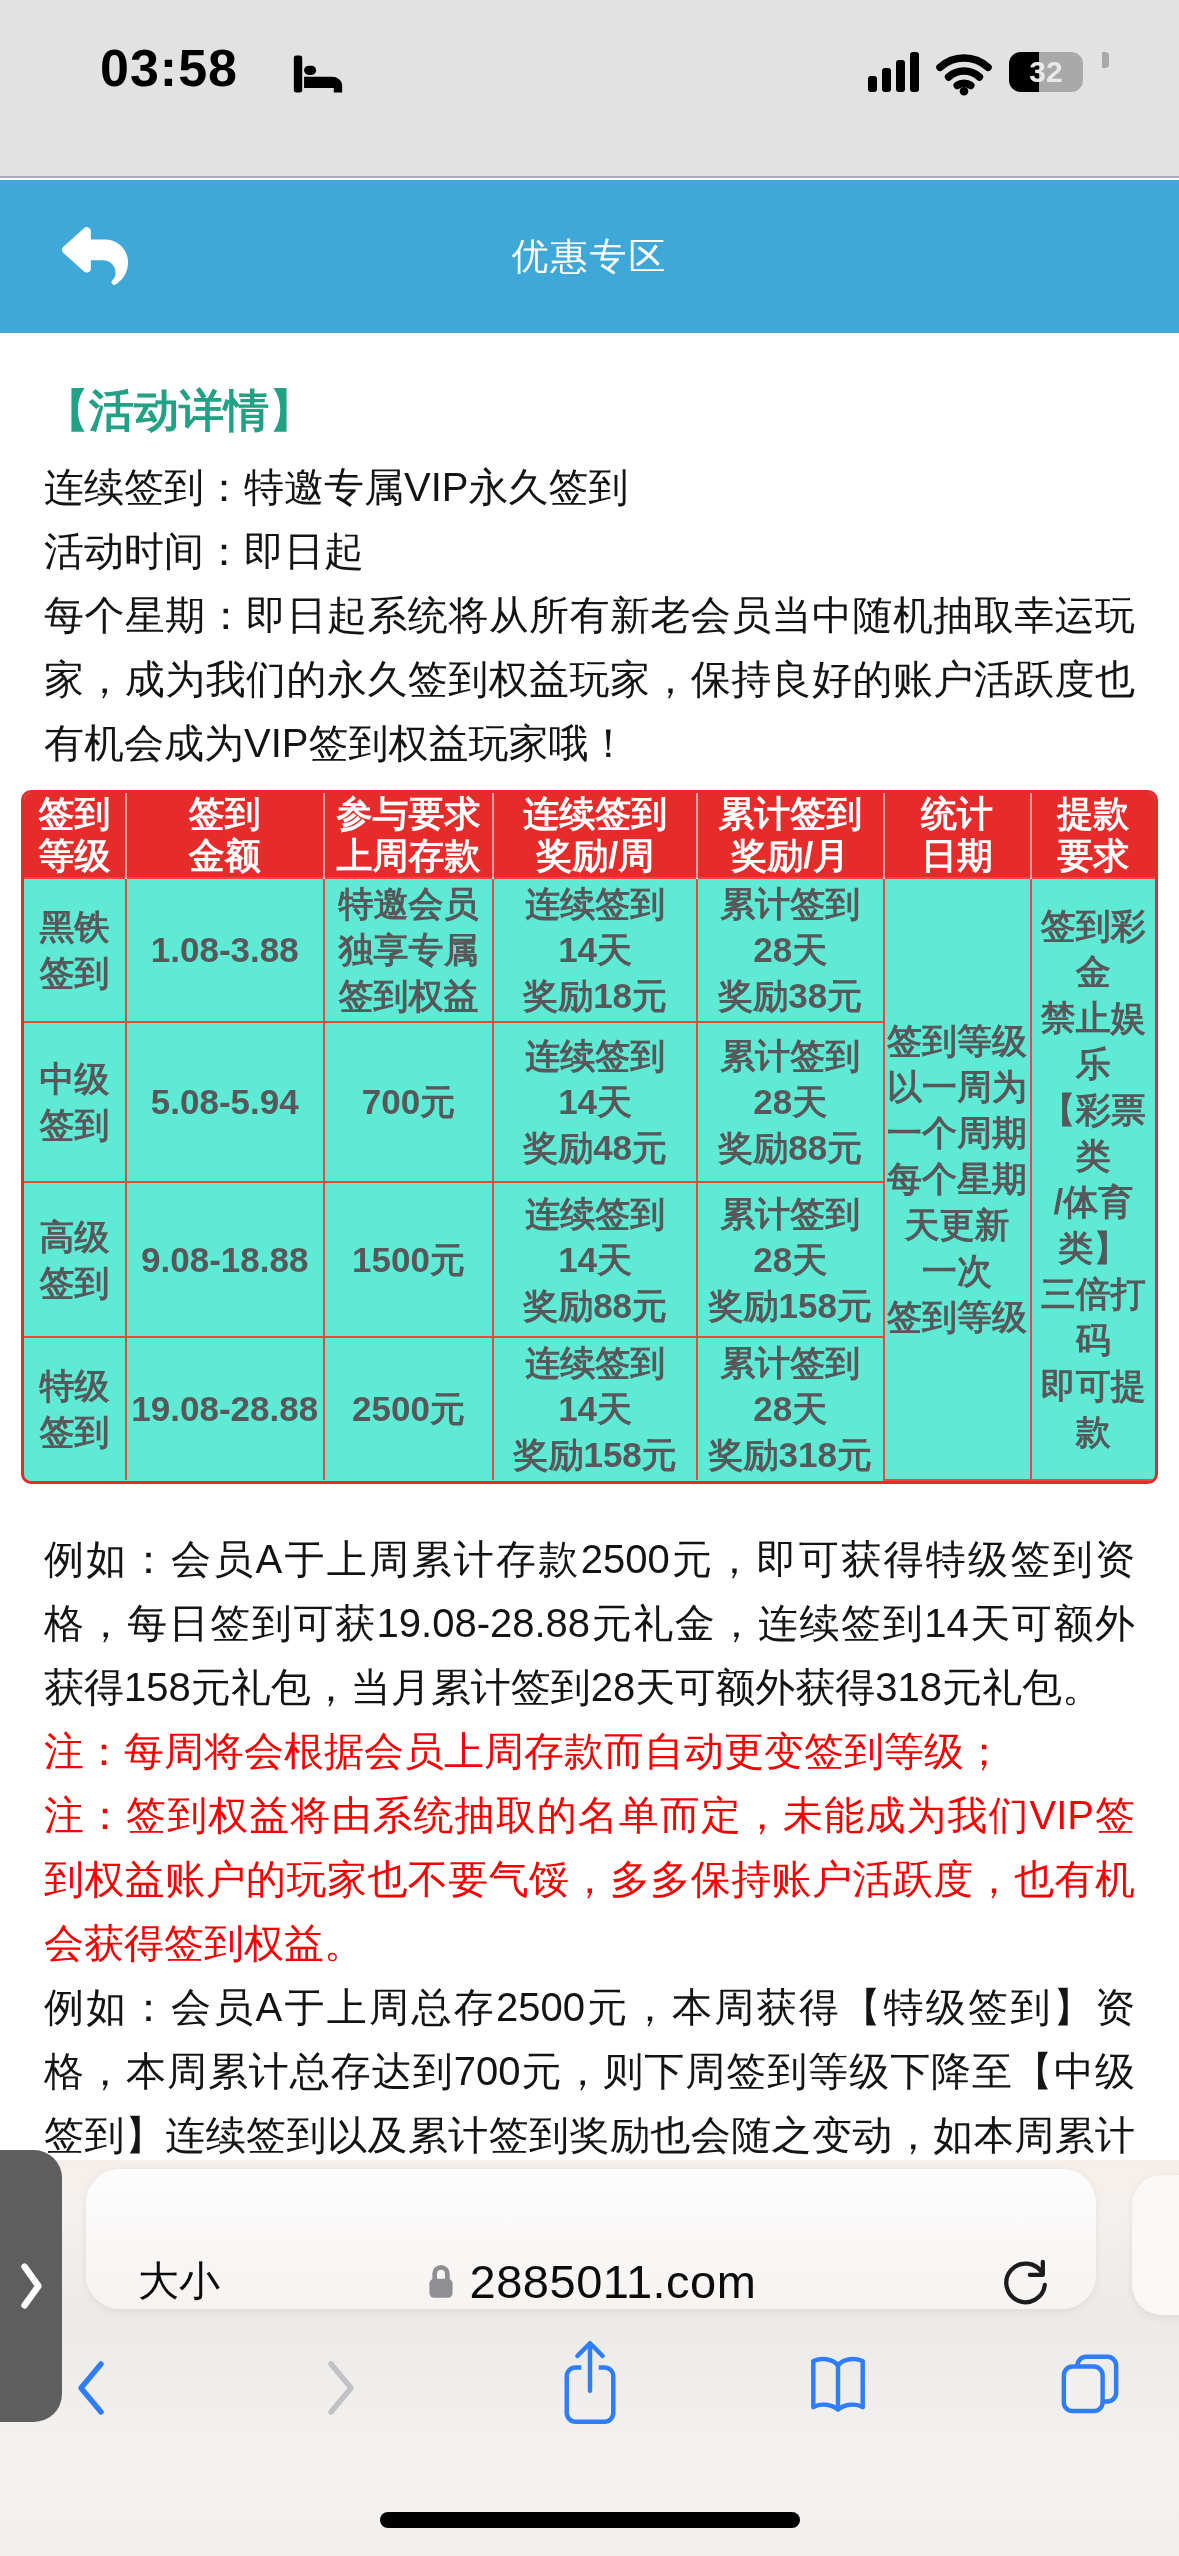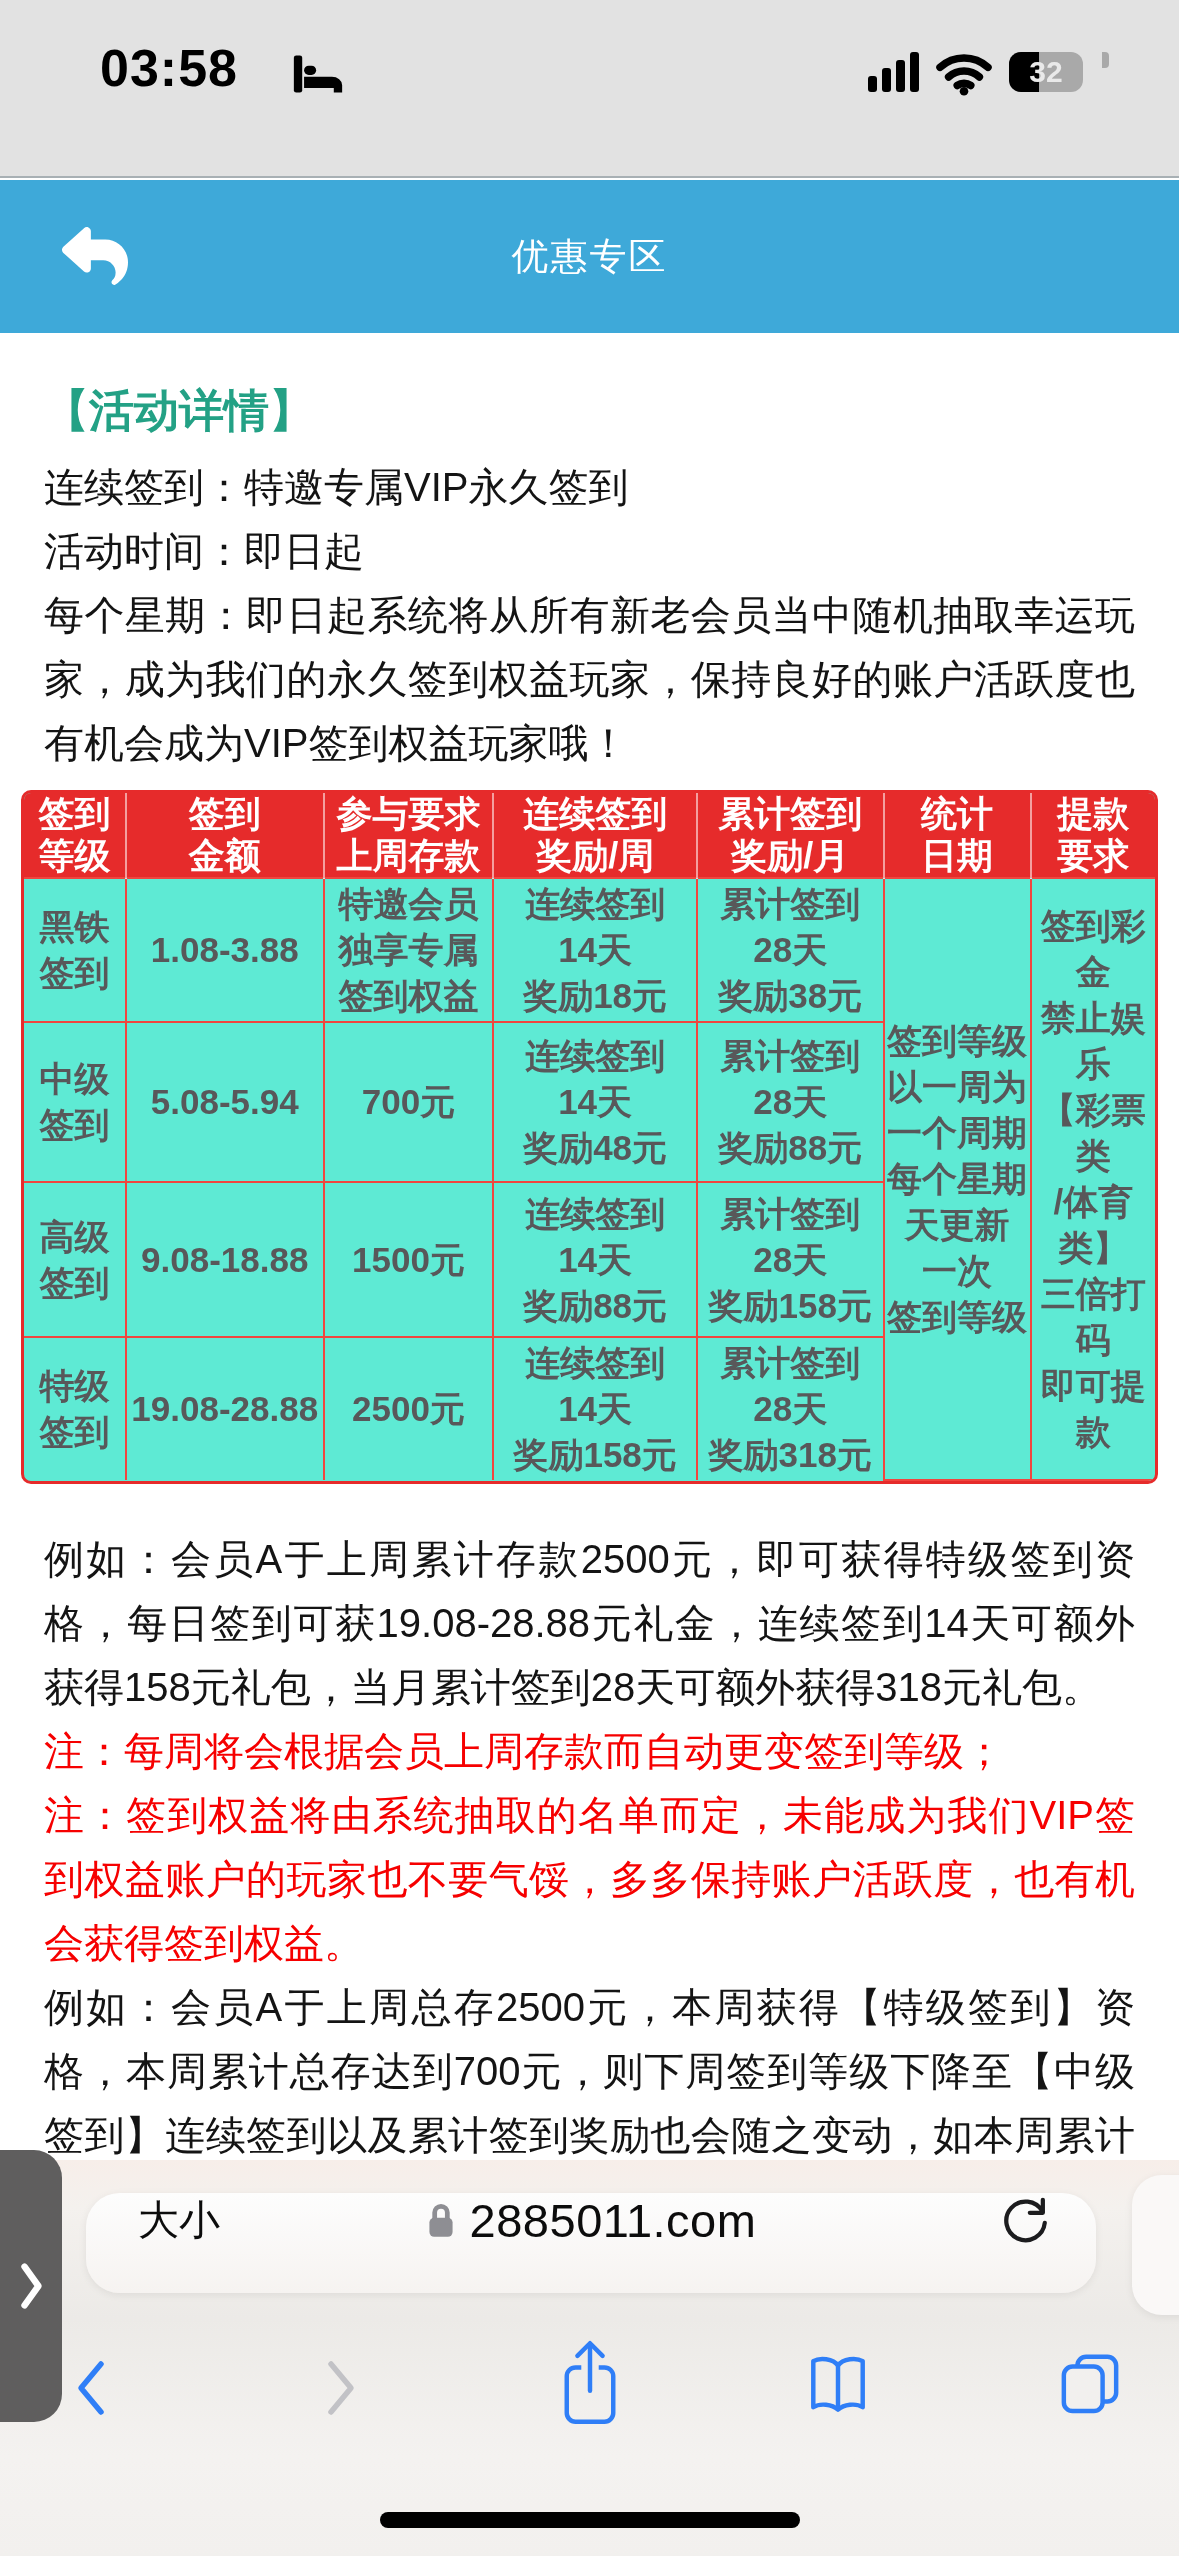--- a/index.html
+++ b/index.html
@@ -64,24 +64,24 @@
   .promo tr td:first-child { border-left:none; }
   .promo tr td:last-child { border-right:none; }
   .promo tr.last td { border-bottom:none; }
   .hr { height:82px; } .r0 { height:128px; } .r1 { height:160px; } .r2 { height:155px; } .r3 { height:140px; }
   
   .chrome {
     position:absolute; left:0; top:2160px; width:100%; height:396px;
     background:linear-gradient(180deg,#f7eee9 0%,#f4f1ee 12%,#eceae7 40%,#f4f2f0 75%,#f2f0ee 100%);
   }
   .url-bar {
-    position:absolute; left:86px; top:33px; width:1010px; height:100px; border-radius:34px;
+    position:absolute; left:86px; top:9px; width:1010px; height:140px; border-radius:34px;
     background:linear-gradient(180deg,#fdfdfd,#f6f3f1);
     box-shadow:0 2px 8px rgba(0,0,0,.07);
-    display:flex; align-items:flex-start; cursor:pointer;
+    display:flex; align-items:flex-end; cursor:pointer;
   }
   .textsize-btn {
     position:absolute; left:52px; font-size:41px; color:#0c0c0c; background:none; border:none;
     font-family:inherit; cursor:pointer;
   }
   .url-center { margin:0 auto; display:flex; align-items:center; gap:14px; }
   .url-text { font-size:47px; color:#0c0c0c; letter-spacing:0.5px; }
   .reload-btn { position:absolute; right:44px; background:none; border:none; cursor:pointer; line-height:0; }
   .next-card {
     position:absolute; left:1132px; top:15px; width:60px; height:140px;

